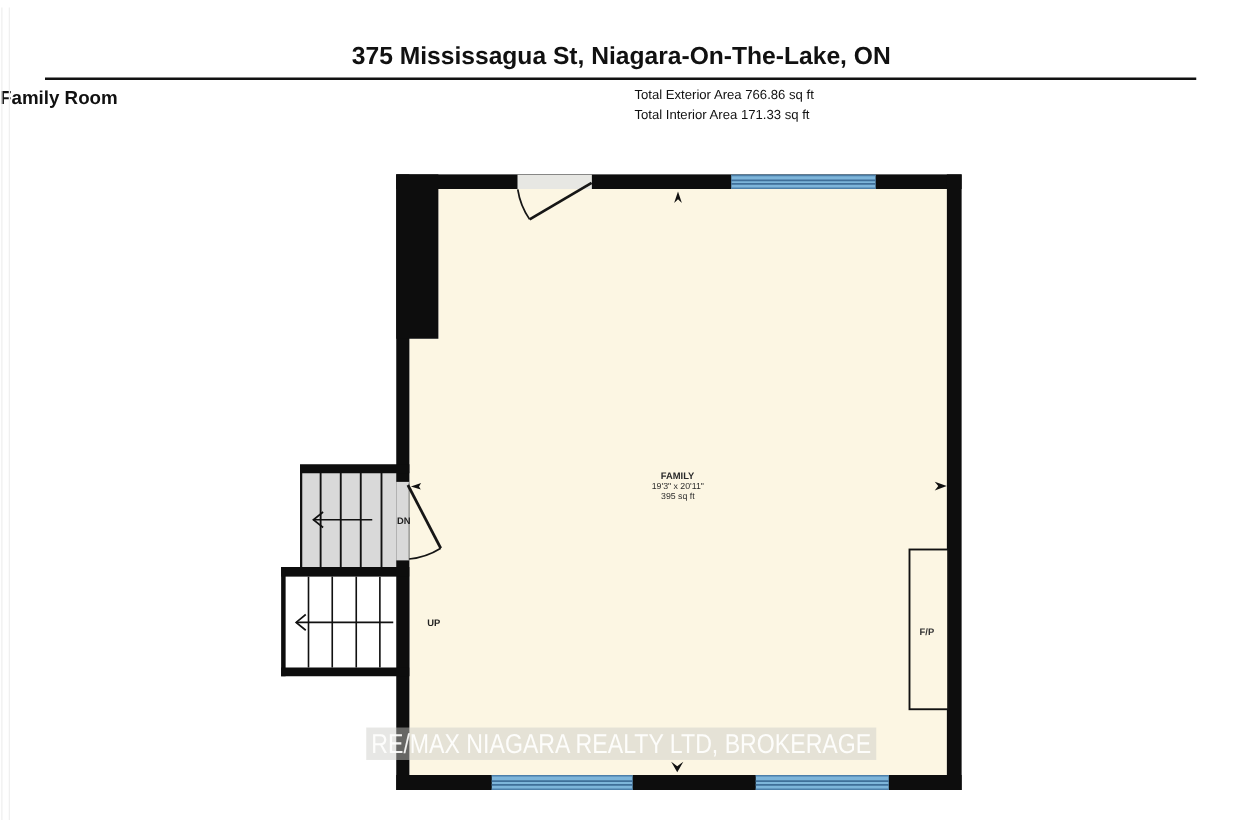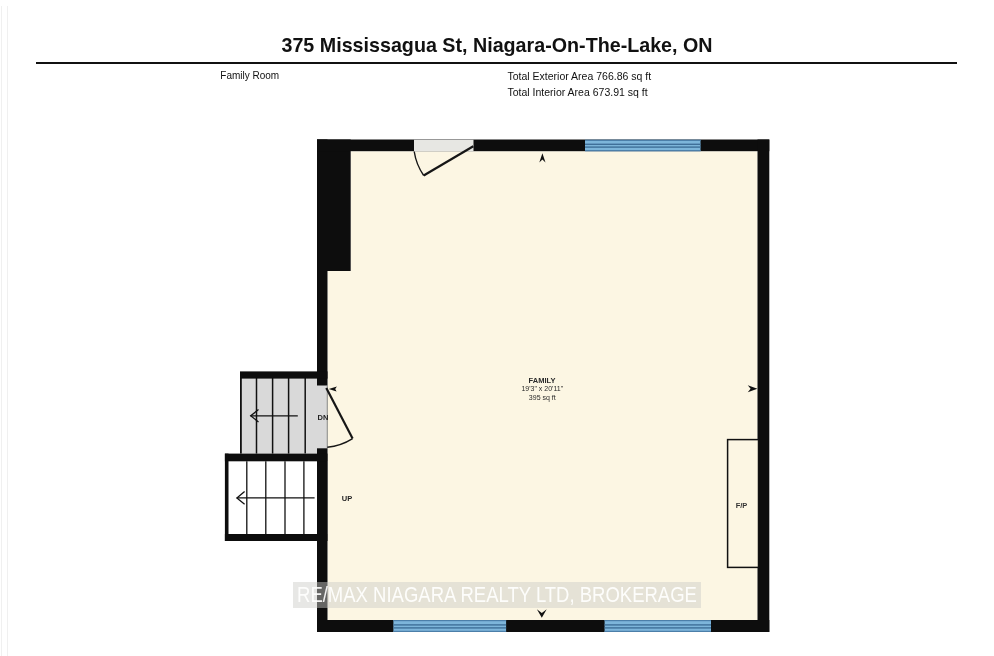--- a/index.html
+++ b/index.html
@@ -7,25 +7,25 @@
        font-family:"Liberation Sans", sans-serif;}
   .abs{position:absolute;}
 </style>
 </head>
 <body>
 
 <div class="abs" style="left:0;top:33.5px;width:994px;text-align:center;font-size:19.7px;font-weight:bold;color:#111;">375 Mississagua St, Niagara-On-The-Lake, ON</div>
 
 <div class="abs" style="left:36px;top:62px;width:921px;height:2px;background:#111;"></div>
 
-<div class="abs" style="left:0;top:70px;width:499.5px;text-align:center;font-size:10px;font-weight:normal;color:#111;">Family Room</div>
+<div class="abs" style="left:0;top:70px;width:499.5px;text-align:left;font-size:15px;font-weight:bold;color:#111;">Family Room</div>
 
 <div class="abs" style="left:507.5px;top:70px;font-size:10.5px;color:#111;">Total Exterior Area 766.86 sq ft</div>
 
-<div class="abs" style="left:507.5px;top:86px;font-size:10.5px;color:#111;">Total Interior Area 673.91 sq ft</div>
+<div class="abs" style="left:507.5px;top:86px;font-size:10.5px;color:#111;">Total Interior Area 171.33 sq ft</div>
 
 <div class="abs" style="left:1px;top:6px;width:1px;height:650px;background:#f0f0f0;"></div>
 <div class="abs" style="left:7px;top:6px;width:1px;height:650px;background:#f0f0f0;"></div>
 
 <svg class="abs" style="left:0;top:0;" width="994" height="656" viewBox="0 0 994 656">
 
   <polygon points="350.7,151.2 757.5,151.2 757.5,620 327.5,620 327.5,271 350.7,271" fill="#fcf6e3"></polygon>
 
   <g>
     <rect x="240" y="377" width="87.4" height="76.6" fill="#d9d9d9"></rect>

